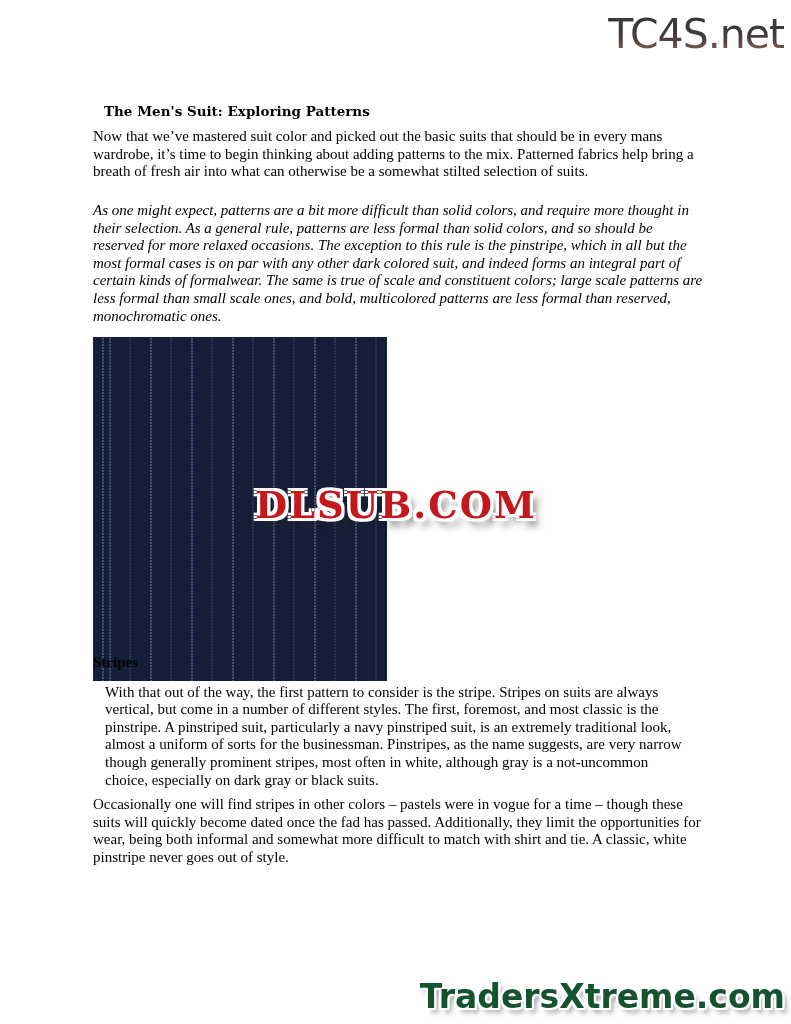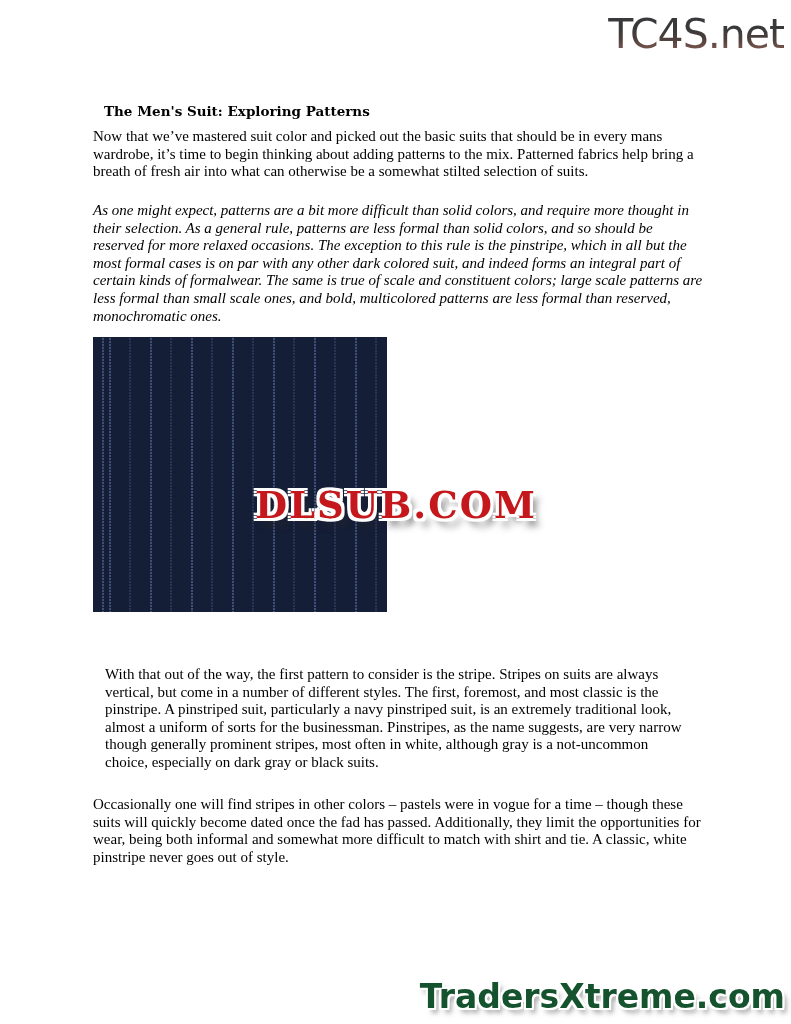--- a/index.html
+++ b/index.html
@@ -53,21 +53,21 @@
     margin:0;
   }
   .section-block .para-flow {
     font-size:15px; line-height:17.6px; margin:12px;
   }
   .p4 { top:796px; }
 
   
   .fabric {
     position:absolute; left:93px; top:337px;
-    width:294px; height:275px;
+    width:294px; height:344px;
     background-color:#151e37;
     background-image:
       repeating-linear-gradient(180deg, rgba(21,30,55,0.85) 0px, rgba(21,30,55,0.85) 1px, rgba(21,30,55,0) 1px, rgba(21,30,55,0) 3px),
       repeating-linear-gradient(90deg, rgba(97,118,170,0.55) 0px, rgba(97,118,170,0.55) 2px, rgba(97,118,170,0) 2px, rgba(97,118,170,0) 41px),
       repeating-linear-gradient(90deg, rgba(97,118,170,0) 0px, rgba(97,118,170,0) 20px, rgba(97,118,170,0.25) 20px, rgba(97,118,170,0.25) 22px, rgba(97,118,170,0) 22px, rgba(97,118,170,0) 41px);
     background-position: 0 0, 16px 0, 16px 0;
   }
 
   
   .dlsub {
@@ -111,18 +111,19 @@
 
 <p class="para p1">Now that we’ve mastered suit color and picked out the basic suits that should be in every mans wardrobe, it’s time to begin thinking about adding patterns to the mix. Patterned fabrics help bring a breath of fresh air into what can otherwise be a somewhat stilted selection of suits.</p>
 
 <p class="para p2">As one might expect, patterns are a bit more difficult than solid colors, and require more thought in their selection. As a general rule, patterns are less formal than solid colors, and so should be reserved for more relaxed occasions. The exception to this rule is the pinstripe, which in all but the most formal cases is on par with any other dark colored suit, and indeed forms an integral part of certain kinds of formalwear. The same is true of scale and constituent colors; large scale patterns are less formal than small scale ones, and bold, multicolored patterns are less formal than reserved, monochromatic ones.</p>
 
 <div class="fabric">
   <div class="dlsub">DLSUB.COM</div>
 </div>
 
 <div class="section-block">
+  <h2 class="section-heading">Stripes</h2>
   <p class="para-flow">With that out of the way, the first pattern to consider is the stripe. Stripes on suits are always vertical, but come in a number of different styles. The first, foremost, and most classic is the pinstripe. A pinstriped suit, particularly a navy pinstriped suit, is an extremely traditional look, almost a uniform of sorts for the businessman. Pinstripes, as the name suggests, are very narrow though generally prominent stripes, most often in white, although gray is a not-uncommon choice, especially on dark gray or black suits.</p>
 </div>
 
 <p class="para p4">Occasionally one will find stripes in other colors – pastels were in vogue for a time – though these suits will quickly become dated once the fad has passed. Additionally, they limit the opportunities for wear, being both informal and somewhat more difficult to match with shirt and tie. A classic, white pinstripe never goes out of style.</p>
 
 <div class="footer-wm">TradersXtreme.com</div>
 
 </body></html>

